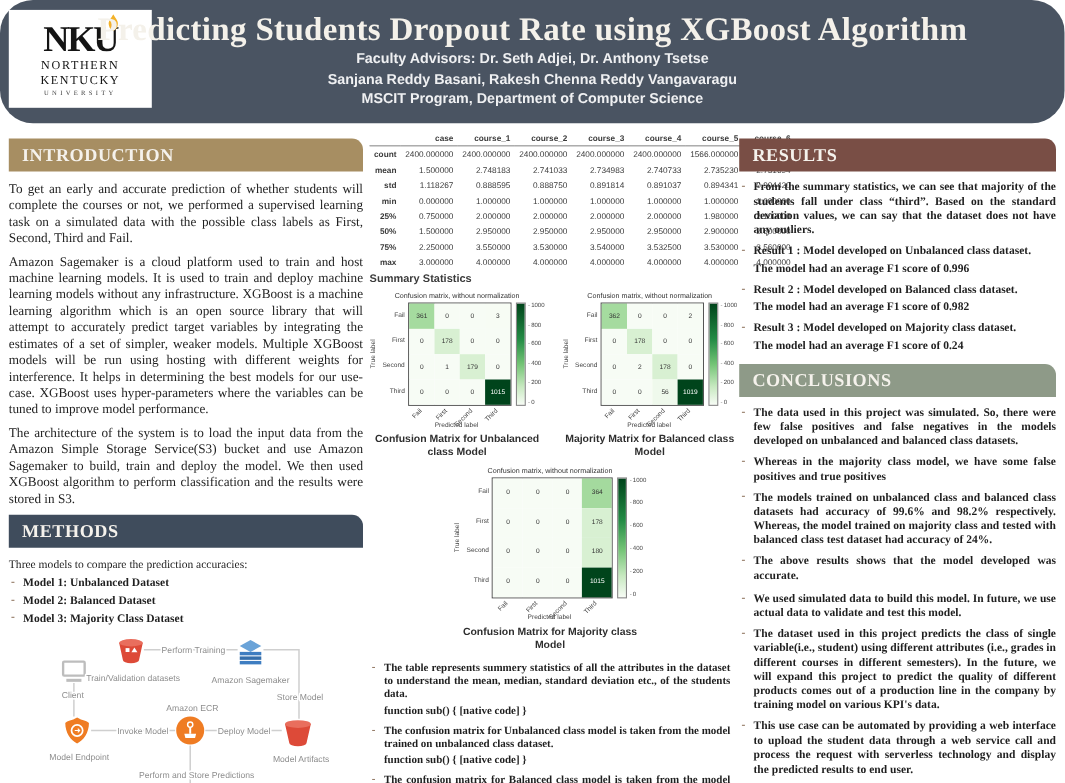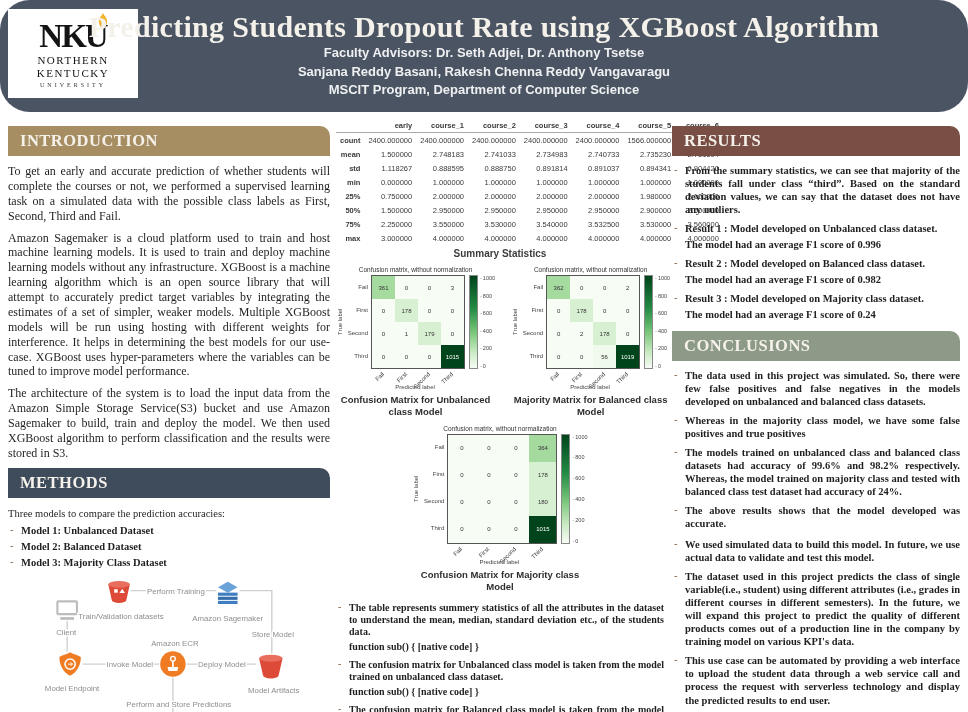--- a/index.html
+++ b/index.html
@@ -46,21 +46,21 @@
   ul.plainlist{margin:6px 0 0 0;padding:0;font-size:10.5px;color:#1f1f1f;}
   ul.plainlist .bullet-li{margin-bottom:5px;text-align:left;}
 
   
   table.summary{border-collapse:collapse;font-family:"Liberation Sans",sans-serif;
                 font-size:7.5px;color:#3a3a3a;margin:0 auto;}
   table.summary th,table.summary td{text-align:right;padding:2.5px 4px;white-space:nowrap;}
   table.summary thead th{font-weight:bold;border-bottom:1px solid #aaa;}
   table.summary tbody th{font-weight:bold;}
   .tbl-caption{font-family:"Liberation Sans",sans-serif;font-weight:bold;font-size:10px;
-               color:#3c3c3c;text-align:center;margin-top:3px;}
+               color:#3c3c3c;margin-top:3px;}
 
   
   .matrix-row{display:flex;gap:16px;margin-top:7px;justify-content:flex-start;}
   .matrix3-wrap{display:flex;justify-content:center;margin-top:6px;}
   .cm{--cell:23px;display:inline-block;font-family:"Liberation Sans",sans-serif;}
   .cm-lg{--cell:27px;}
   .cm-title{font-size:6.5px;color:#333;text-align:center;margin-bottom:2px;white-space:nowrap;}
   .cm-mid{display:flex;align-items:stretch;}
   .cm-ylab{writing-mode:vertical-rl;transform:rotate(180deg);font-size:6px;color:#444;
            display:flex;align-items:center;justify-content:center;width:8px;}
@@ -196,21 +196,21 @@
       <text class="dlab" x="171" y="135" text-anchor="middle">Perform and Store Predictions</text>
       <text class="dlab" x="170" y="183" text-anchor="middle">Stored Predictions</text>
     </svg>
   </div>
 
   <div class="col-mid">
     <table class="summary">
       <thead>
           <tr>
             <th></th>
-            <th>early</th>
+            <th>case</th>
             <th>course_1</th>
             <th>course_2</th>
             <th>course_3</th>
             <th>course_4</th>
             <th>course_5</th>
             <th>course_6</th>
           </tr>
         </thead>
       <tbody>
           <tr>

